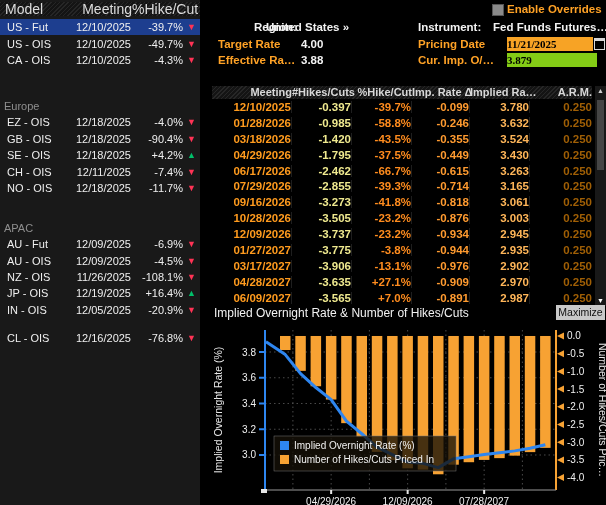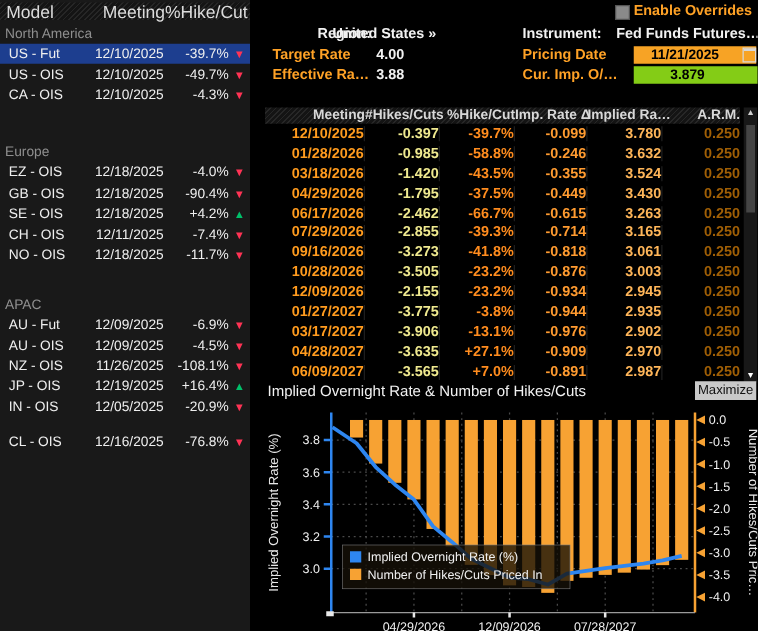--- a/index.html
+++ b/index.html
@@ -26,21 +26,21 @@
   .sb-row .m{padding-left:7px;white-space:nowrap;}
   .sb-row .d,.sb-row .p{text-align:right;white-space:nowrap;}
   .sb-row .a{text-align:right;font-size:9px;padding-right:2px;}
   .sb-row.sel{background:#1d3e8f;}
   .dir-down{color:#ff3355;}
   .dir-up{color:#00c06a;}
   
   .lbl{position:absolute;color:#ffa226;font-size:11.5px;font-weight:bold;white-space:nowrap;}
   .wval{position:absolute;color:#f2f2f2;font-size:11.5px;font-weight:bold;white-space:nowrap;}
   .chkbox{position:absolute;width:10px;height:10px;background:#8a8a8a;border:1px solid #555;}
-  .inp{position:absolute;height:14px;line-height:14px;font-size:11px;font-weight:bold;color:#000;text-align:center;padding-right:16px;}
+  .inp{position:absolute;height:14px;line-height:14px;font-size:11px;font-weight:bold;color:#000;text-align:left;padding-right:4px;font-family:Liberation Serif, serif;}
   .inp.amber{background:#f7a325;}
   .inp.gray{background:#84cc16;}
   .cal{position:absolute;width:9px;height:10px;border:1px solid #d8d8d8;background:linear-gradient(#d8d8d8 0 2px,transparent 2px);}
   
   #tbl{position:absolute;left:212px;top:86px;width:380px;}
   .t-head{display:grid;grid-template-columns:80px 60px 60px 58px 60px 62px;height:13px;line-height:13px;
     background:repeating-linear-gradient(135deg,#272727 0 1px,#141414 1px 3px);
     color:#d8d8d8;font-size:11px;font-weight:bold;}
   .t-head div{text-align:right;white-space:nowrap;}
   .t-row{display:grid;grid-template-columns:80px 60px 60px 58px 60px 62px;height:15.9px;align-items:center;font-size:11.5px;font-weight:bold;}
@@ -68,21 +68,20 @@
 <body>
 
 <div id="sidebar">
   <div class="sb-head">
     <div class="h0">Model</div>
     <div class="h1">Meeting</div>
     <div class="h2">%Hike/Cut</div>
   </div>
   <div class="sb-list" id="sb-list">
       <div class="sb-group" style="margin-top: 0px;">
-        <div class="grp-label">North America</div>
         <div class="sb-row sel">
           <div class="m">US - Fut</div>
           <div class="d">12/10/2025</div>
           <div class="p">-39.7%</div>
           <div class="a dir-down">▼</div>
         </div>
         <div class="sb-row">
           <div class="m">US - OIS</div>
           <div class="d">12/10/2025</div>
           <div class="p">-49.7%</div>
@@ -260,21 +259,21 @@
       <div class="t-row">
         <div class="c0">10/28/2026</div>
         <div class="c1">-3.505</div>
         <div class="c2">-23.2%</div>
         <div class="c3">-0.876</div>
         <div class="c4">3.003</div>
         <div class="c5">0.250</div>
       </div>
       <div class="t-row">
         <div class="c0">12/09/2026</div>
-        <div class="c1">-2.155</div>
+        <div class="c1">-3.737</div>
         <div class="c2">-23.2%</div>
         <div class="c3">-0.934</div>
         <div class="c4">2.945</div>
         <div class="c5">0.250</div>
       </div>
       <div class="t-row">
         <div class="c0">01/27/2027</div>
         <div class="c1">-3.775</div>
         <div class="c2">-3.8%</div>
         <div class="c3">-0.944</div>

